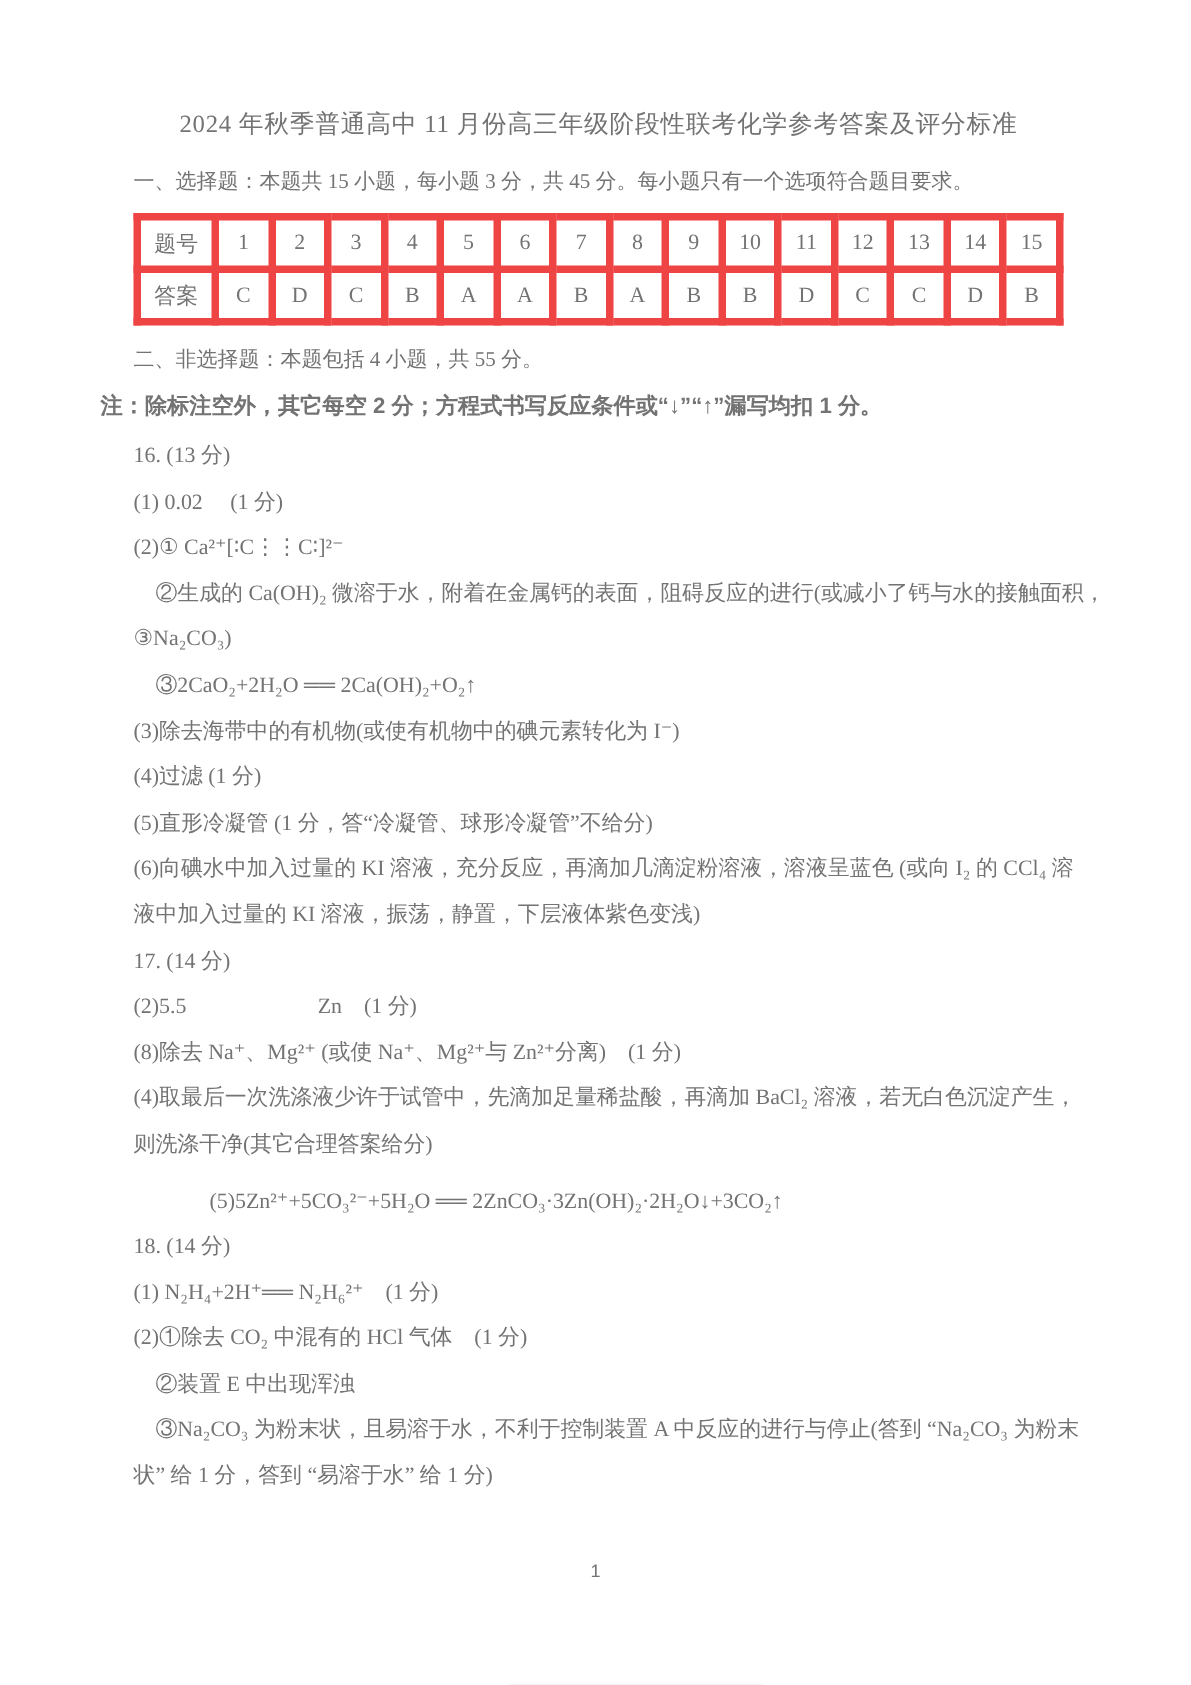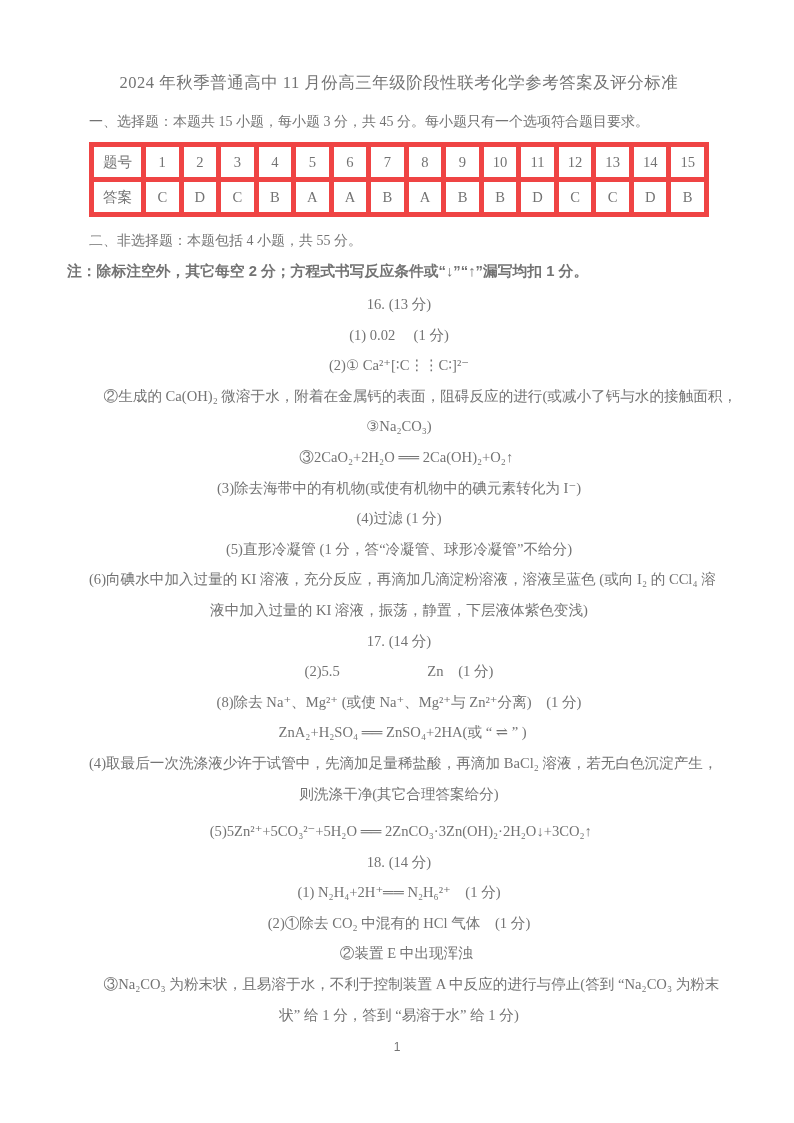--- a/index.html
+++ b/index.html
@@ -26,25 +26,25 @@
   table.answers td{
     border:5px solid #ef4444;height:30px;text-align:center;
     font-size:14.6px;padding:0;
   }
   table.answers td.lbl{width:47px;}
   .note{
     font-family:"Liberation Sans","DejaVu Sans",sans-serif;
     font-weight:bold;font-size:14.8px;line-height:31px;
     margin-left:-22px;white-space:pre;
   }
-  #body-lines{margin-top:2px;text-align:center;}
+  #body-lines{margin-top:2px;}
   .line{
     font-size:14.6px;line-height:30.6px;white-space:pre;
   }
-  .line.sp{margin-top:7px;}
+  .line.sp{margin-top:7px;margin-left:47px;}
   .footer{
     position:absolute;left:0;right:0;top:1040px;text-align:center;
     font-family:"Liberation Sans","DejaVu Sans",sans-serif;
     font-size:12px;
   }
 </style>
 </head>
 <body>
 
 <div class="page">
@@ -107,21 +107,20 @@
         <div class="line">③Na₂CO₃)</div>
         <div class="line">　③2CaO₂+2H₂O ══ 2Ca(OH)₂+O₂↑</div>
         <div class="line">(3)除去海带中的有机物(或使有机物中的碘元素转化为 I⁻)</div>
         <div class="line">(4)过滤 (1 分)</div>
         <div class="line">(5)直形冷凝管 (1 分，答“冷凝管、球形冷凝管”不给分)</div>
         <div class="line">(6)向碘水中加入过量的 KI 溶液，充分反应，再滴加几滴淀粉溶液，溶液呈蓝色 (或向 I₂ 的 CCl₄ 溶</div>
         <div class="line">液中加入过量的 KI 溶液，振荡，静置，下层液体紫色变浅)</div>
         <div class="line">17. (14 分)</div>
         <div class="line">(2)5.5　　　　　　Zn　(1 分)</div>
         <div class="line">(8)除去 Na⁺、Mg²⁺ (或使 Na⁺、Mg²⁺与 Zn²⁺分离)　(1 分)</div>
-        <div class="line">  ZnA₂+H₂SO₄ ══ ZnSO₄+2HA(或 “ ⇌ ” )</div>
         <div class="line">(4)取最后一次洗涤液少许于试管中，先滴加足量稀盐酸，再滴加 BaCl₂ 溶液，若无白色沉淀产生，</div>
         <div class="line">则洗涤干净(其它合理答案给分)</div>
         <div class="line sp"> (5)5Zn²⁺+5CO₃²⁻+5H₂O ══ 2ZnCO₃·3Zn(OH)₂·2H₂O↓+3CO₂↑</div>
         <div class="line">18. (14 分)</div>
         <div class="line">(1) N₂H₄+2H⁺══ N₂H₆²⁺　(1 分)</div>
         <div class="line">(2)①除去 CO₂ 中混有的 HCl 气体　(1 分)</div>
         <div class="line">　②装置 E 中出现浑浊</div>
         <div class="line">　③Na₂CO₃ 为粉末状，且易溶于水，不利于控制装置 A 中反应的进行与停止(答到 “Na₂CO₃ 为粉末</div>
         <div class="line">状” 给 1 分，答到 “易溶于水” 给 1 分)</div>
       </div>

